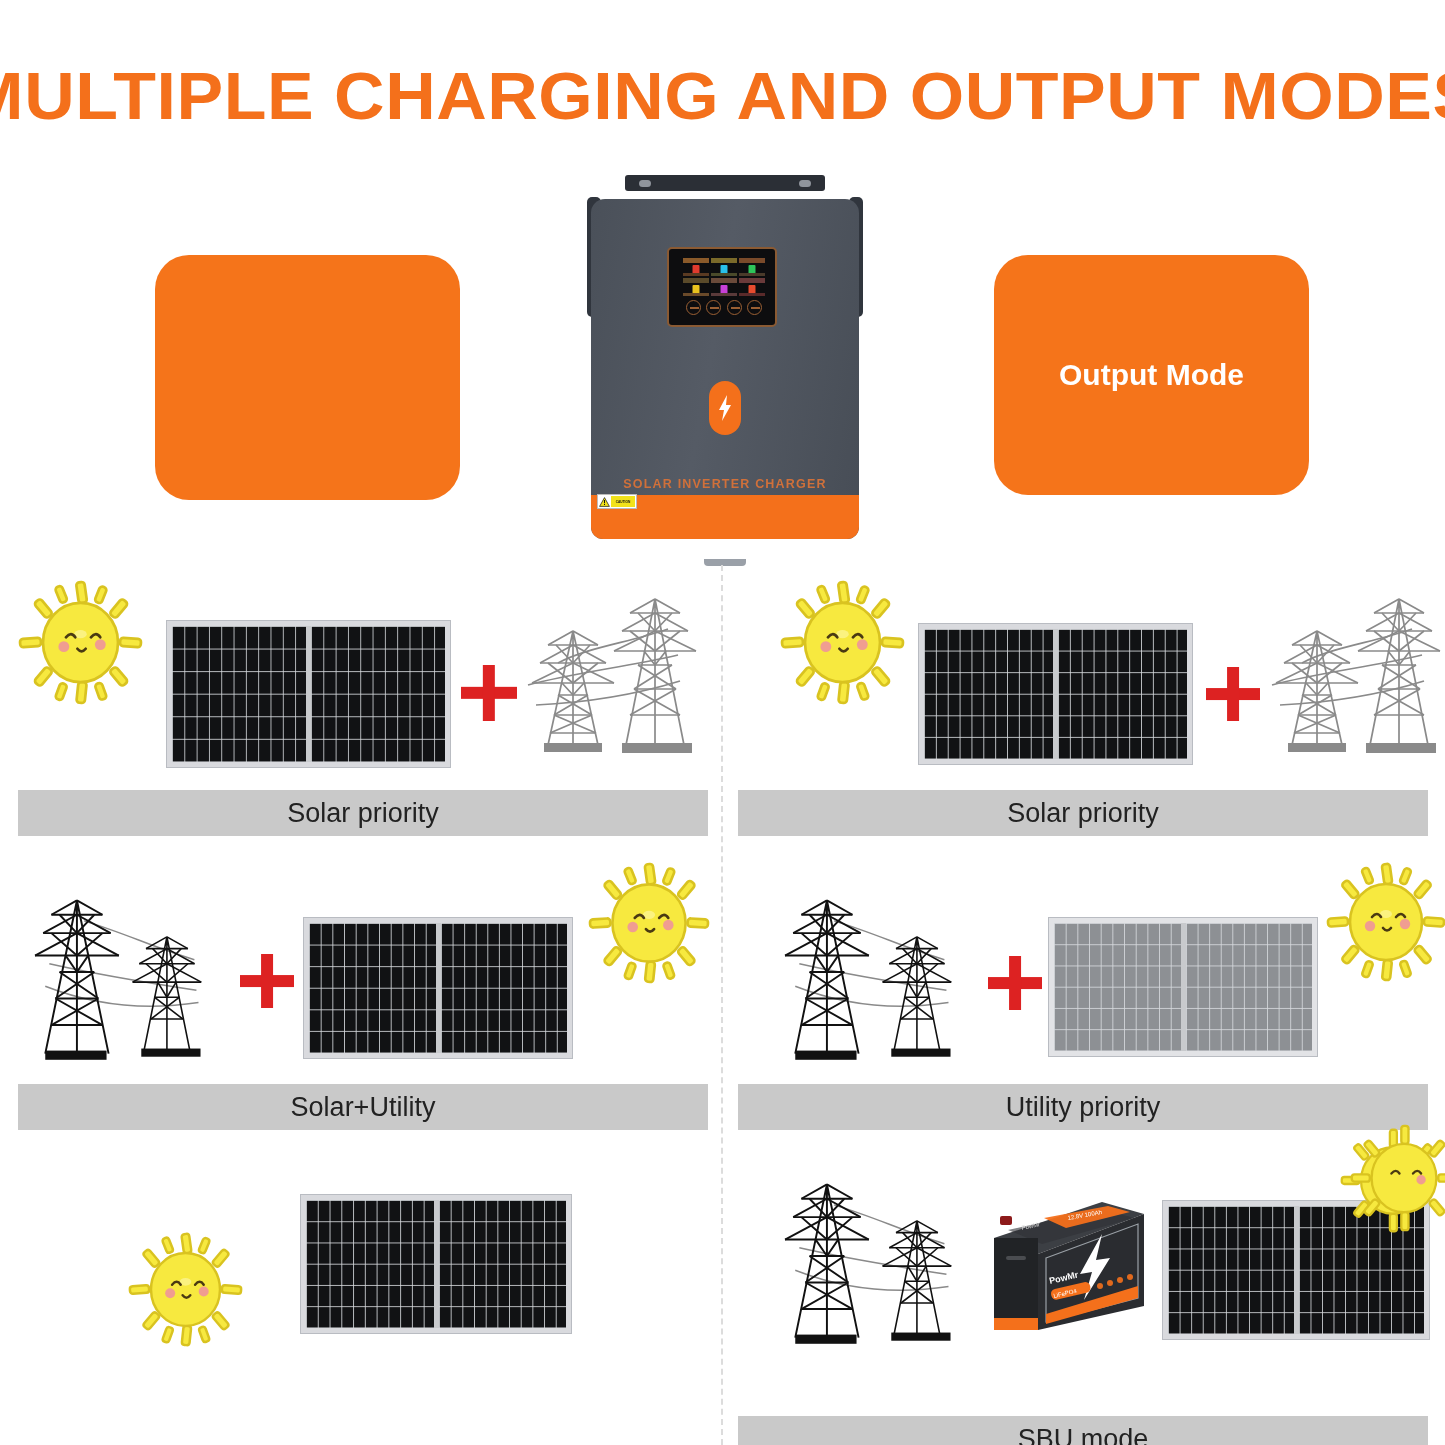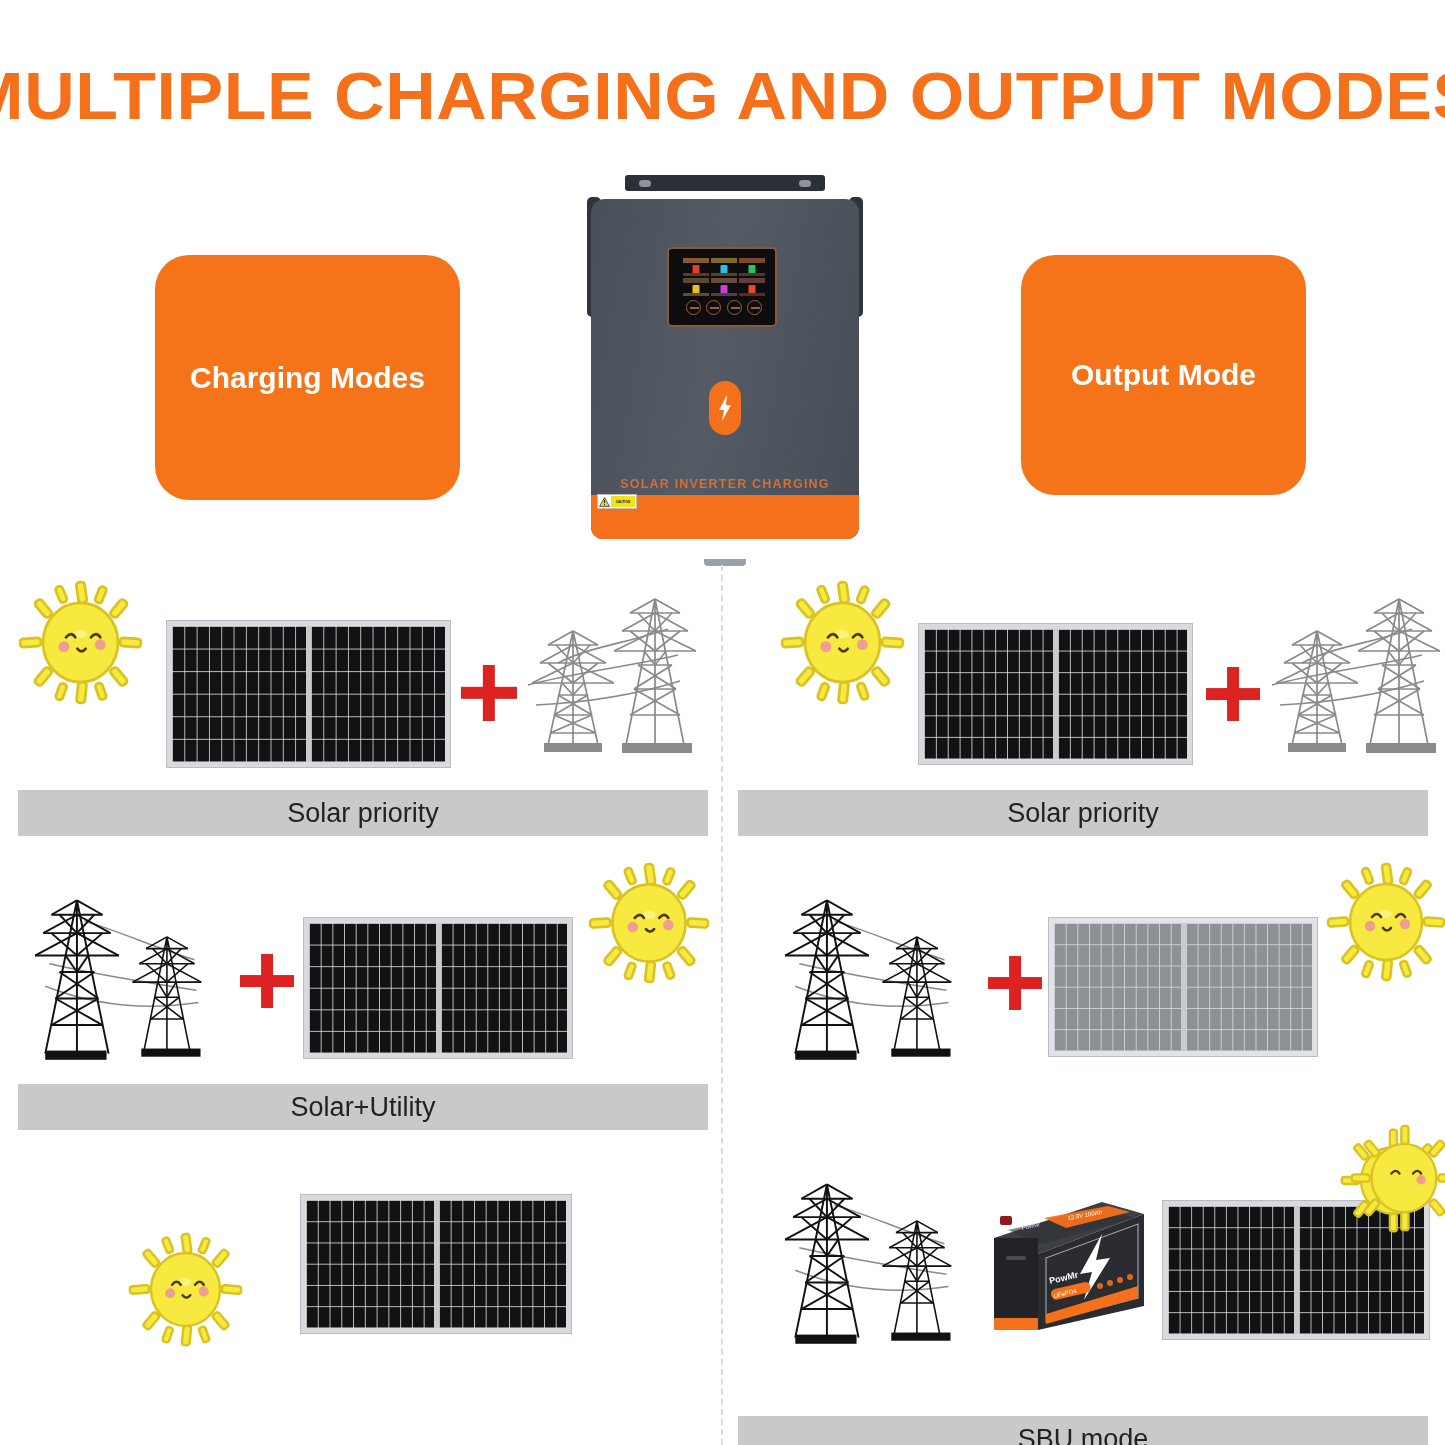--- a/index.html
+++ b/index.html
@@ -30,21 +30,21 @@
     background: #F5741A;
     border-radius: 34px;
     display: flex; align-items: center; justify-content: center;
     color: #ffffff;
     font-weight: 700;
     font-size: 30px;
     line-height: 1.38;
     text-align: center;
   }
   #chip-left  { left: 155px;  top: 255px; width: 305px; height: 245px; }
-  #chip-right { left: 1021px; top: 255px; width: 285px; height: 240px; }
+  #chip-right { left: 994px; top: 255px; width: 315px; height: 240px; }
 
   
   #inverter { position: absolute; left: 565px; top: 175px; width: 320px; height: 385px; }
   .inv-bracket {
     position: absolute; left: 60px; top: 0; width: 200px; height: 16px;
     background: #2b2f36; border-radius: 3px;
   }
   .inv-bracket::before, .inv-bracket::after {
     content: ""; position: absolute; top: 5px; width: 12px; height: 7px;
     background: #8f949c; border-radius: 4px;
@@ -150,21 +150,20 @@
 </style>
 </head>
 <body>
 
 <div id="page">
 
   <div class="title">MULTIPLE CHARGING AND OUTPUT MODES</div>
 
   <div class="chip" id="chip-left">
     <div>
-      <div>Charging Modes</div>
     </div>
   </div>
 
   <div class="chip" id="chip-right">
     <span>Output Mode</span>
   </div>
 
   <div id="inverter">
     <div class="inv-bracket"></div>
     <div class="inv-side" id="inv-side-l"></div>
@@ -211,21 +210,21 @@
           <div class="lcd-btn"></div>
         </div>
       </div>
 
       <div class="inv-badge">
         <svg width="16" height="28" viewBox="0 0 16 28" aria-hidden="true">
           <polygon points="10,1 2,16 7,16 5,27 14,11 9,11" fill="#ffffff"></polygon>
         </svg>
       </div>
 
-      <div class="inv-brand">SOLAR INVERTER CHARGING</div>
+      <div class="inv-brand">SOLAR INVERTER CHARGER</div>
 
       <div class="inv-orange"></div>
       <div class="inv-caution">
         <svg width="11" height="10" viewBox="0 0 11 10" aria-hidden="true">
           <polygon points="5.5,0.6 10.4,9.4 0.6,9.4" fill="#f2e21a" stroke="#111" stroke-width="0.7"></polygon>
           <rect x="5" y="3" width="1" height="3.2" fill="#111"></rect>
           <rect x="5" y="7" width="1" height="1" fill="#111"></rect>
         </svg>
         <div class="caution-band">CAUTION</div>
       </div>
@@ -549,20 +548,23 @@
         <ellipse cx="60" cy="52" rx="6" ry="4" fill="#FCF38C" opacity="0.85"></ellipse>
         <g fill="none" stroke="#4A3A12" stroke-width="2.6" stroke-linecap="round">
           <path d="M46 55 q5 -6 9 0"></path>
             <path d="M70 55 q5 -6 9 0"></path>
             <path d="M57 66 q4 5 8 0"></path>
         </g>
         <circle cx="44" cy="64" r="5.2" fill="#EE8FA0" opacity="0.85"></circle>
         <circle cx="79" cy="62" r="5.2" fill="#EE8FA0" opacity="0.85"></circle>
       </svg>
     </div>
+    <div class="caption-bar" style="top:222px;">
+      <span>Utility priority</span>
+    </div>
 
     <div class="sun" style="left:612px; top:262px; width:108px; height:108px; z-index:5;">
       <svg viewBox="0 0 120 120">
           <g stroke="#D9C320" stroke-width="2.6" stroke-linejoin="round" fill="#F7E93F">
         <g>
               <rect x="57" y="2" width="8" height="20" rx="3"></rect>
               <rect x="57" y="98" width="8" height="20" rx="3"></rect>
               <rect x="2" y="56" width="20" height="8" rx="3"></rect>
               <rect x="98" y="56" width="20" height="8" rx="3"></rect>
               <rect x="20" y="18" width="8" height="19" rx="3" transform="rotate(-40 24 27)"></rect>

